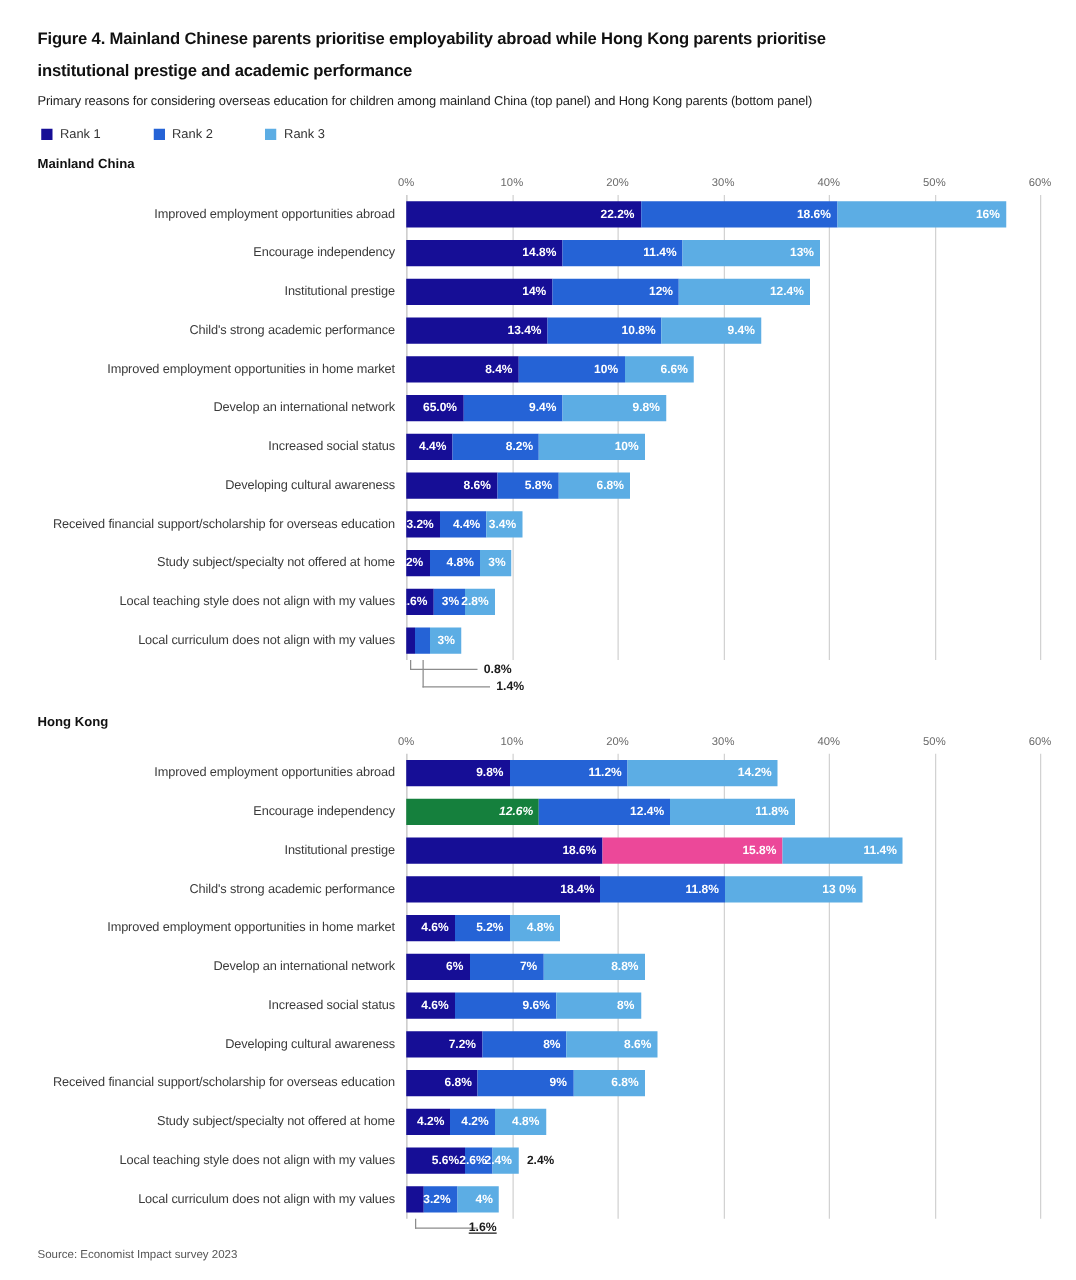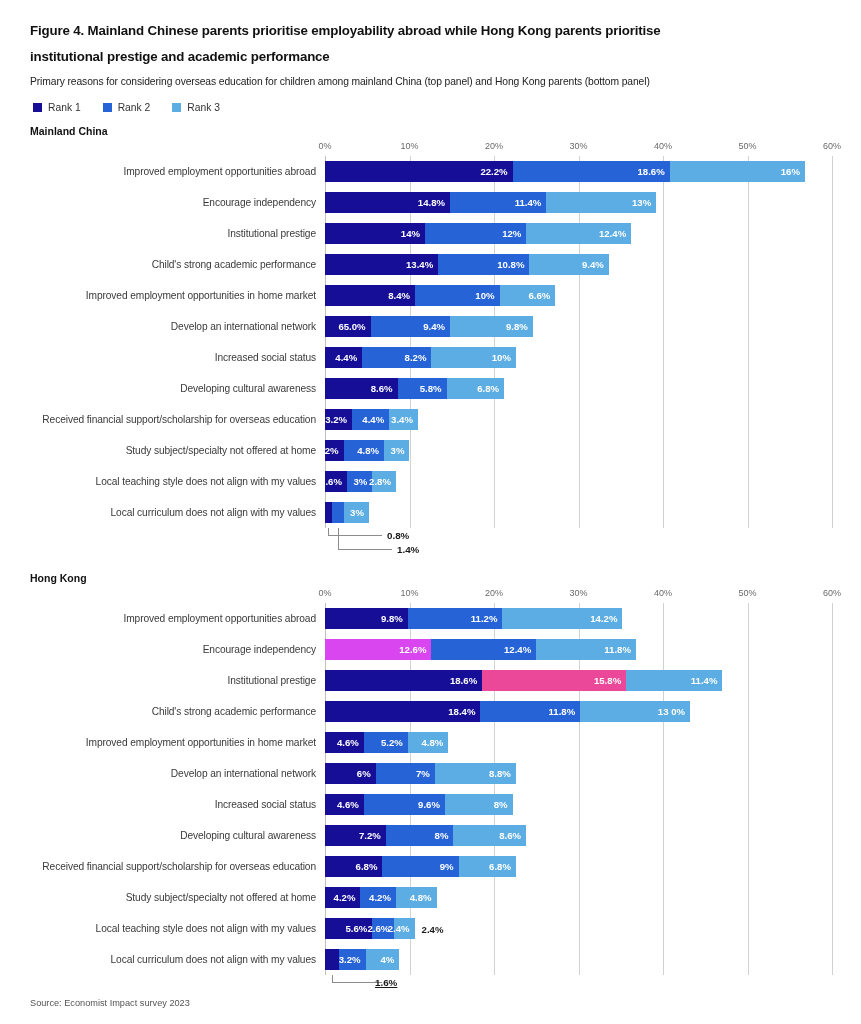--- a/index.html
+++ b/index.html
@@ -18,21 +18,21 @@
   .fig-title {
     font-size:13.3px; font-weight:bold; line-height:26px;
     color:#111111; letter-spacing:-0.15px; max-width:700px;
   }
   .fig-subtitle {
     margin-top:5px; font-size:10.3px; line-height:13px; color:#222222;
     letter-spacing:-0.1px; max-width:740px;
   }
 
   
-  .legend { display:flex; align-items:flex-start; gap:22px; margin:14px 0 0 3px; }
+  .legend { display:flex; align-items:flex-start; gap:42px; margin:14px 0 0 3px; }
   .legend-item { display:flex; align-items:center; gap:6px; }
   .legend-swatch { width:9px; height:9px; display:block; }
   .legend-label { font-size:10.3px; color:#333333; }
 
   
   .panel { padding:0 30px 0 30px; position:relative; }
   .panel-title {
     font-size:10.5px; font-weight:bold; color:#111111;
     margin:0 0 0 0; padding:0;
   }
@@ -160,21 +160,21 @@
                   <div class="seg" style="width: 109.85px; background: rgb(92, 173, 228);">
                     <span>13%</span>
                   </div>
                 </div>
               </div>
             </div>
             <div class="row" style="height: 31px;">
               <div class="row-label" style="width: 295px;">Institutional prestige</div>
               <div class="bar-area">
                 <div class="bar" style="height: 21px;">
-                  <div class="seg" style="width: 100px; background: rgb(22, 14, 150);">
+                  <div class="seg" style="width: 117px; background: rgb(22, 14, 150);">
                     <span>14%</span>
                   </div>
                   <div class="seg" style="width: 101.4px; background: rgb(37, 99, 214);">
                     <span>12%</span>
                   </div>
                   <div class="seg" style="width: 104.78px; background: rgb(92, 173, 228);">
                     <span>12.4%</span>
                   </div>
                 </div>
               </div>
@@ -366,21 +366,21 @@
                   <div class="seg" style="width: 119.99px; background: rgb(92, 173, 228);">
                     <span>14.2%</span>
                   </div>
                 </div>
               </div>
             </div>
             <div class="row" style="height: 31px;">
               <div class="row-label" style="width: 295px;">Encourage independency</div>
               <div class="bar-area">
                 <div class="bar" style="height: 21px;">
-                  <div class="seg" style="width: 106.47px; background: #d946ef;">
+                  <div class="seg" style="width: 106.47px; background: #15803d; font-style: italic;">
                     <span>12.6%</span>
                   </div>
                   <div class="seg" style="width: 104.78px; background: rgb(37, 99, 214);">
                     <span>12.4%</span>
                   </div>
                   <div class="seg" style="width: 99.71px; background: rgb(92, 173, 228);">
                     <span>11.8%</span>
                   </div>
                 </div>
               </div>

